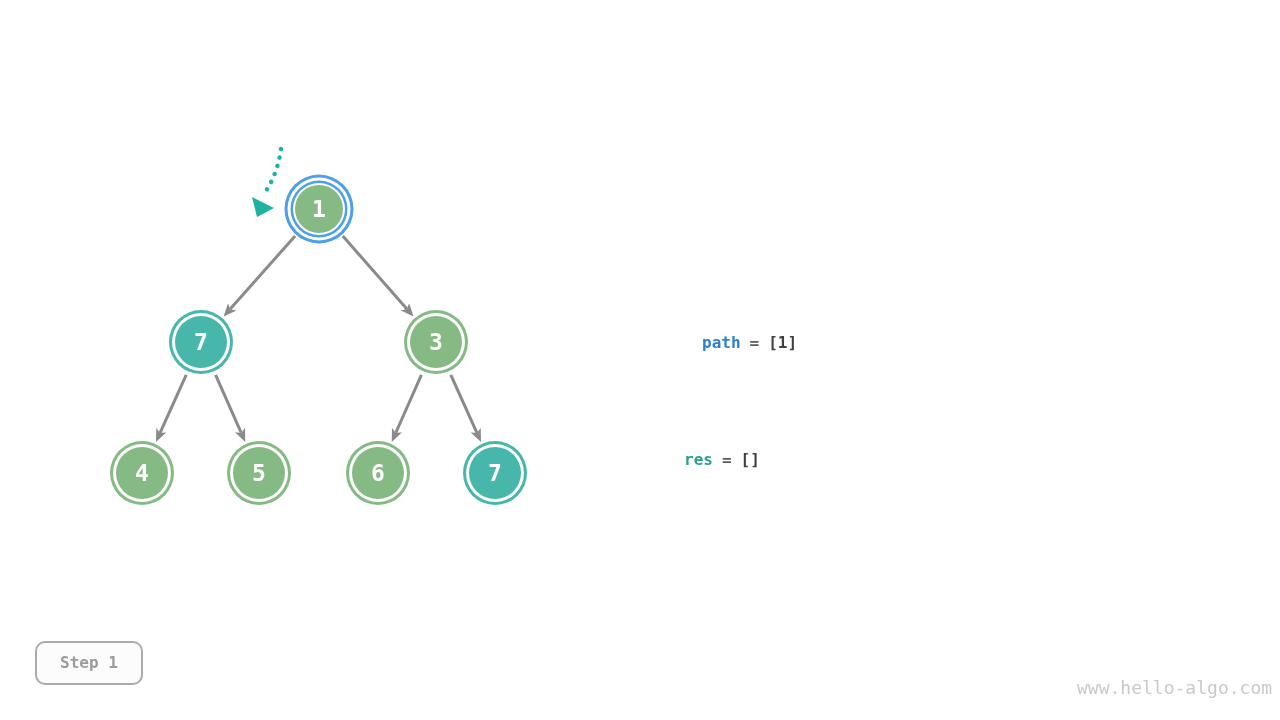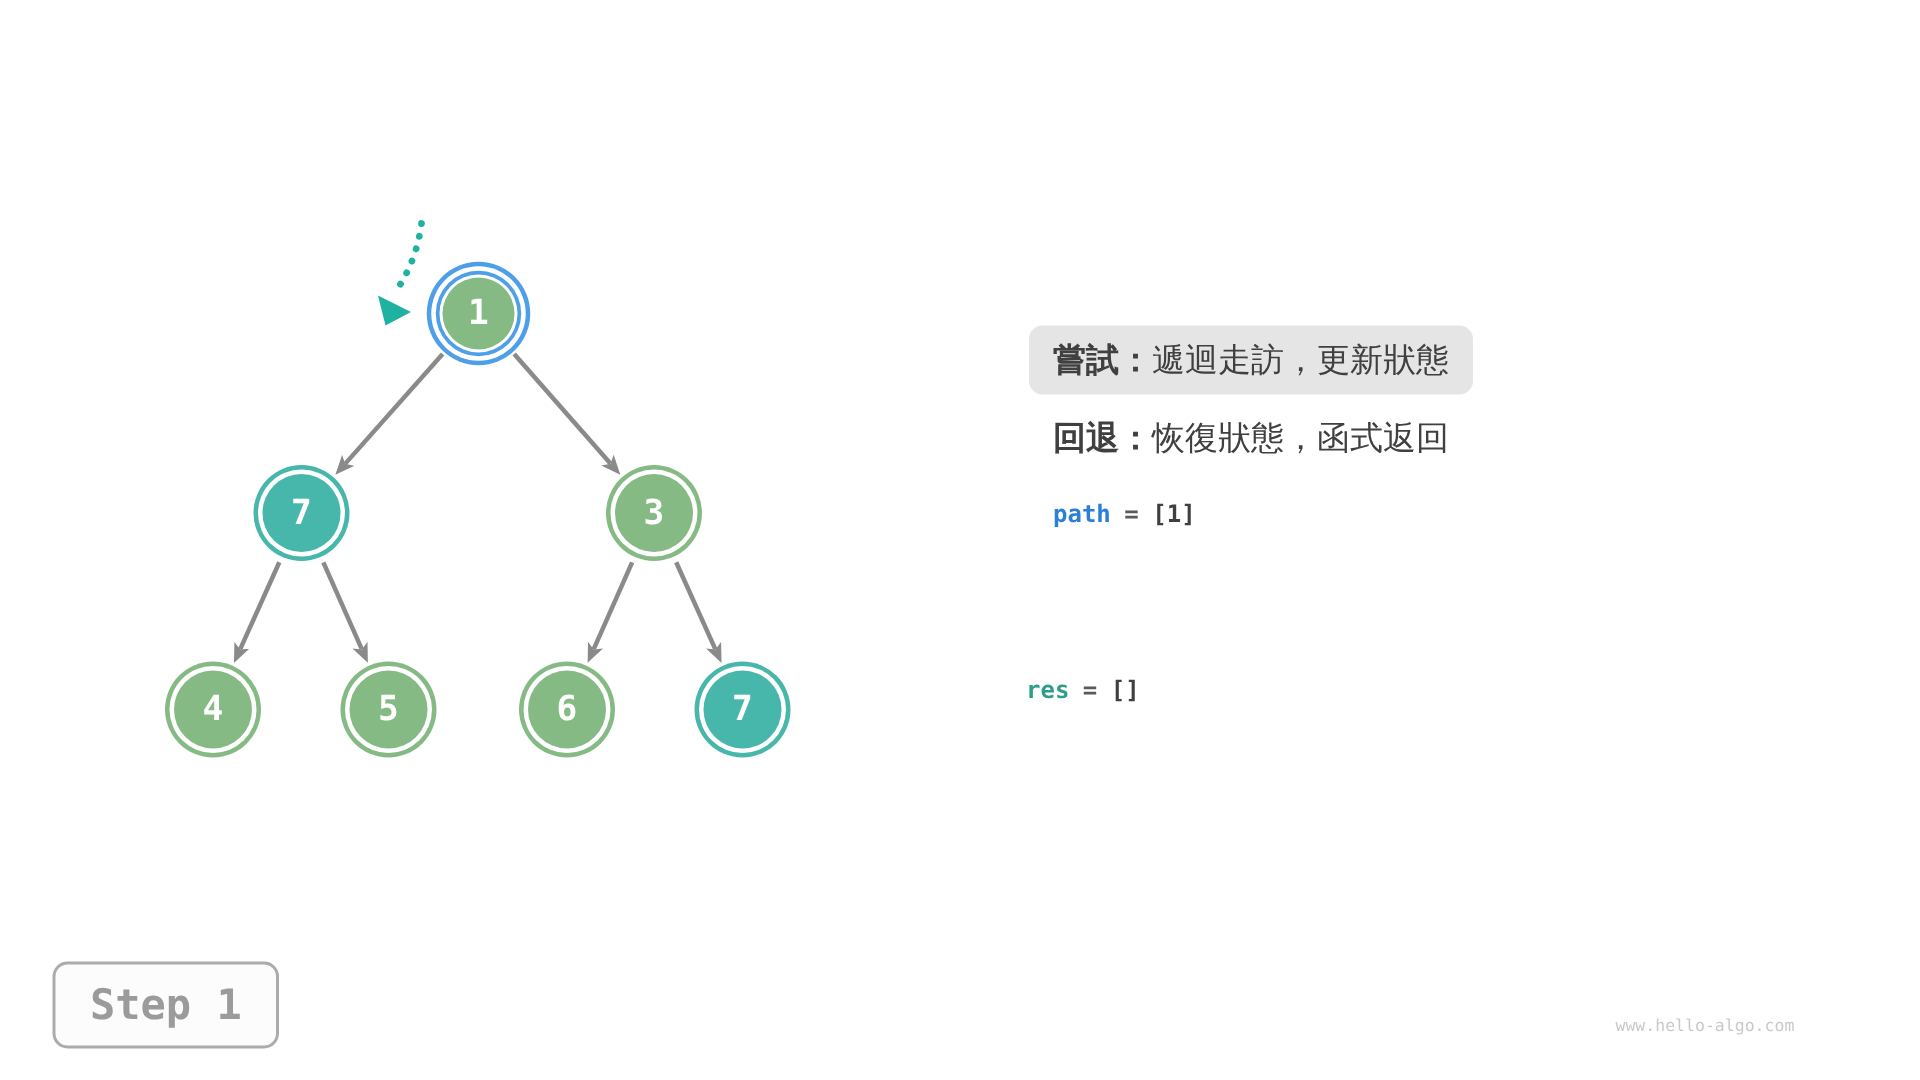--- a/index.html
+++ b/index.html
@@ -68,30 +68,30 @@
   
   .step-badge {
     position: absolute;
     left: 35px; top: 641px;
     padding: 10px 23px 11px 23px;
     border: 2px solid var(--step-border);
     border-radius: 10px;
     background: #fcfcfc;
     font-family: "DejaVu Sans Mono", monospace;
     font-weight: bold;
-    font-size: 28px;
+    font-size: 16px;
     color: var(--step-gray);
   }
 
   
   .watermark {
     position: absolute;
     left: 1077px; top: 677px;
     font-family: "DejaVu Sans Mono", monospace;
-    font-size: 11px;
+    font-size: 18px;
     color: var(--watermark-gray);
   }
 </style>
 </head>
 <body>
 
 <div class="stage">
 
   <svg class="tree-svg" width="640" height="580">
     <defs>
@@ -130,27 +130,21 @@
         <span>5</span>
       </div>
       <div class="node green" style="left: 352px; top: 447px; height: 52px; width: 52px;">
         <span>6</span>
       </div>
       <div class="node teal" style="left: 469px; top: 447px; height: 52px; width: 52px;">
         <span>7</span>
       </div>
     </div>
 
-  <div class="note-row try-box" style="left:686px; top:217px;">
-    <span class="note-label">嘗試：</span><span>遞迴走訪，更新狀態</span>
-  </div>
 
-  <div class="note-row" style="left:702px; top:279px;">
-    <span class="note-label">回退：</span><span>恢復狀態，函式返回</span>
-  </div>
 
   <div class="code-row" style="left:702px; top:330px;">
     <span class="code-name blue">path</span><span class="code-op">=</span><span class="code-val">[1]</span>
   </div>
 
   <div class="code-row" style="left:684px; top:447px;">
     <span class="code-name teal">res</span><span class="code-op">=</span><span class="code-val">[]</span>
   </div>
 
   <div class="step-badge">Step 1</div>

